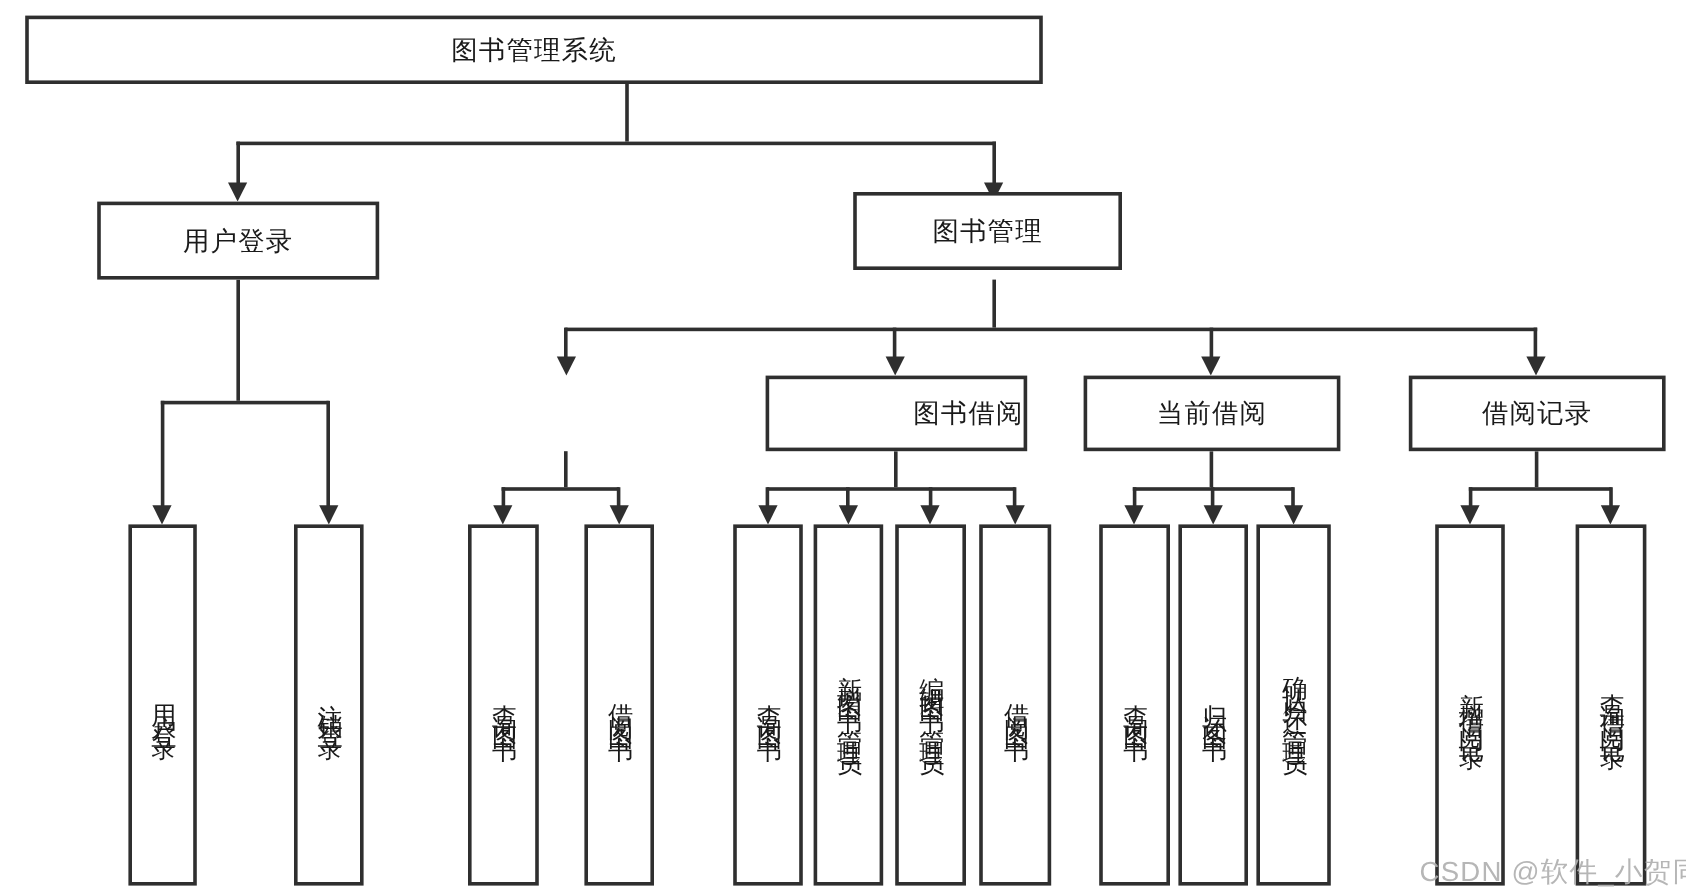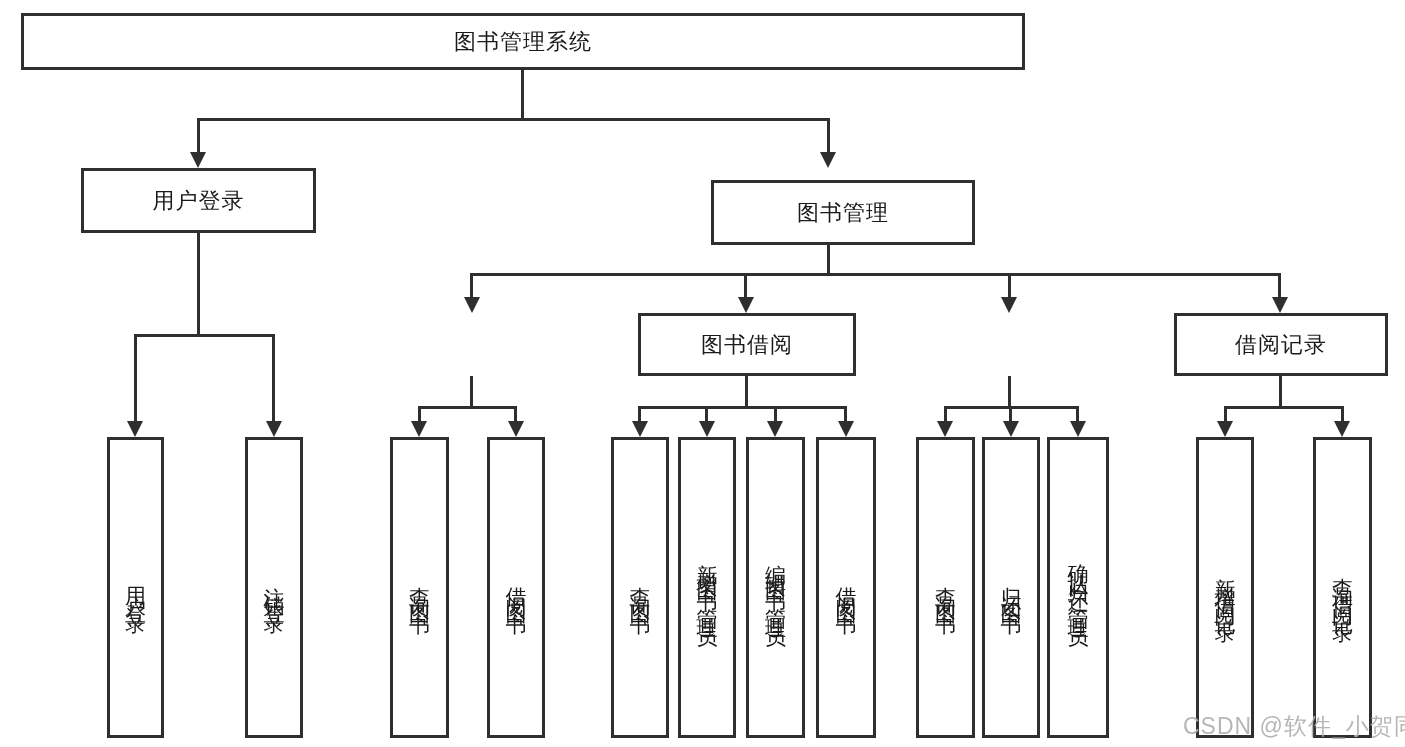--- a/index.html
+++ b/index.html
@@ -26,33 +26,36 @@
     position:absolute; left:1183px; top:711px; z-index:10;
     font-size:23px; color:var(--wm,#b0b0b0); opacity:.92;
     letter-spacing:1px; white-space:nowrap;
   }
 </style>
 </head>
 <body>
 
 <div class="canvas">
 
-  <div class="box" style="left:21px;top:13px;width:1004px;height:57px;">
+  <div class="box" style="left:21px;top:13px;width:848px;height:57px;">
     <span>图书管理系统</span>
   </div>
 
   <div class="box" style="left:81px;top:168px;width:235px;height:65px;">
     <span>用户登录</span>
   </div>
-  <div class="box" style="left:711px;top:180px;width:264px;height:65px;">
+  <div class="box" style="left:711px;top:160px;width:224px;height:65px;">
     <span>图书管理</span>
   </div>
 
-  <div class="box" style="left:638px;top:313px;width:218px;height:63px;">
+  <div class="box" style="left:638px;top:313px;width:218px;height:63px;justify-content:flex-end;">
     <span>图书借阅</span>
+  </div>
+  <div class="box" style="left:903px;top:313px;width:214px;height:63px;">
+    <span>当前借阅</span>
   </div>
   <div class="box" style="left:1174px;top:313px;width:214px;height:63px;">
     <span>借阅记录</span>
   </div>
 
   <div class="box vbox" style="left:107px;top:437px;width:57px;height:301px;">
     <span>用户登录</span>
   </div>
   <div class="box vbox" style="left:245px;top:437px;width:58px;height:301px;">
     <span>注销登录</span>

